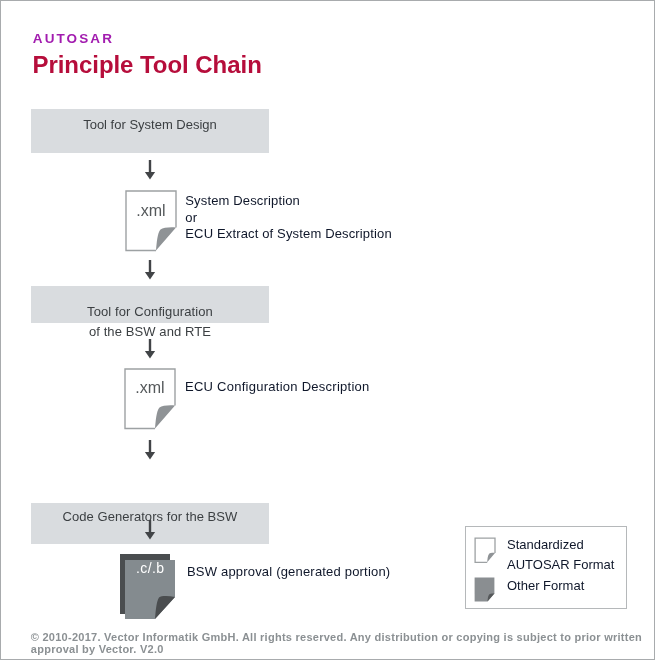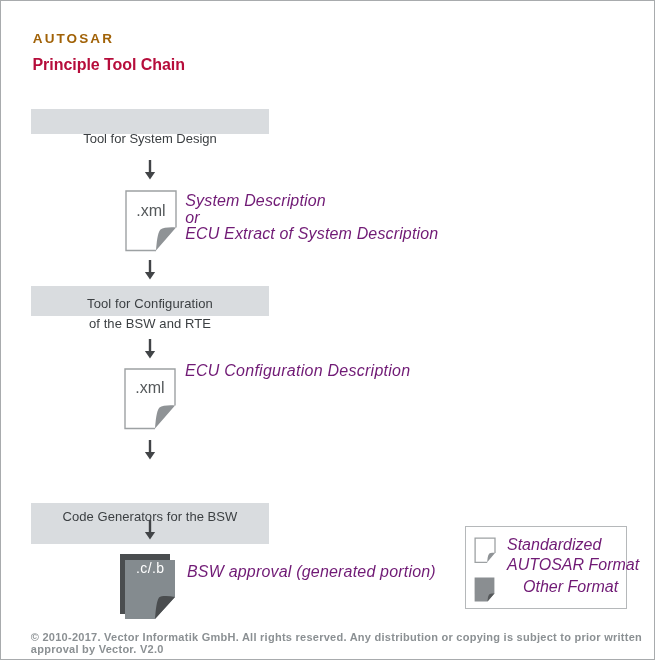--- a/index.html
+++ b/index.html
@@ -4,63 +4,63 @@
 <style>
   html,body{margin:0;padding:0;}
   body{width:655px;height:660px;position:relative;background:#fff;transform:translateZ(0);
        font-family:"Liberation Sans",sans-serif;overflow:hidden;}
   #frame{position:absolute;left:0;top:0;width:653px;height:658px;
          border:1px solid #a8abad;}
   .abs{position:absolute;}
   .boxg{position:absolute;left:31px;width:238px;background:#d9dcdf;
         color:#3b3f42;font-size:13px;text-align:center;line-height:20px;
         box-sizing:border-box;}
-  .lbl{position:absolute;color:#701a75;font-size:16px;letter-spacing:0.15px;font-style:italic;}
+  .lbl{position:absolute;color:#0f172a;font-size:13px;letter-spacing:0.15px;}
 </style>
 </head>
 <body>
 <div id="frame"></div>
 
-<div class="abs" id="h-autosar" style="left:32.8px;top:31.7px;font-size:13.5px;line-height:13.5px;font-weight:bold;color:#a16207;letter-spacing:2.1px;text-align:center;">AUTOSAR</div>
-<div class="abs" id="h-title" style="left:32.5px;top:54.7px;font-size:16px;line-height:20px;font-weight:bold;color:#b60d3b;letter-spacing:-0.05px;">Principle Tool Chain</div>
+<div class="abs" id="h-autosar" style="left:32.8px;top:31.7px;font-size:13.5px;line-height:13.5px;font-weight:bold;color:#a21caf;letter-spacing:2.1px;text-align:center;">AUTOSAR</div>
+<div class="abs" id="h-title" style="left:32.5px;top:54.7px;font-size:24px;line-height:20px;font-weight:bold;color:#b60d3b;letter-spacing:-0.05px;">Principle Tool Chain</div>
 
-<div class="boxg" id="box1" style="top:109px;height:25px;padding-top:20px;">Tool for System Design</div>
+<div class="boxg" id="box1" style="top:109px;height:44px;padding-top:6px;">Tool for System Design</div>
 
 <svg class="abs" style="left:144px;top:160px;" width="12" height="20" viewBox="0 0 12 20">
   <rect x="4.8" y="0" width="2.4" height="12.5" fill="#414447"></rect>
   <polygon points="0.9,12 11.1,12 6,19.6" fill="#414447"></polygon>
 </svg>
 
 <svg class="abs" style="left:123.5px;top:188.5px;" width="55" height="64" viewBox="0 0 55 64">
   <path d="M32,61.5 L2,61.5 L2,2 L52,2 L52,38.5" fill="#ffffff" stroke="#9da1a3" stroke-width="1.4"></path>
   <path d="M32,61.5 C32.8,53 33.4,44 36.5,40.5 C39,38.6 45.5,38 52,38.5 L32,61.5 Z" fill="#8f9396"></path>
   <text x="27" y="26.5" text-anchor="middle" font-size="16" fill="#54585a">.xml</text>
 </svg>
 
 <div class="lbl" id="lbl1" style="left:185.3px;top:192.8px;line-height:16.8px;">System Description<br>or<br>ECU Extract of System Description</div>
 
 <svg class="abs" style="left:144px;top:260px;" width="12" height="20" viewBox="0 0 12 20">
   <rect x="4.8" y="0" width="2.4" height="12.5" fill="#414447"></rect>
   <polygon points="0.9,12 11.1,12 6,19.6" fill="#414447"></polygon>
 </svg>
 
-<div class="boxg" id="box2" style="top:285.5px;height:30px;padding-top:8px;letter-spacing:0.1px;">Tool for Configuration<br>of the BSW and RTE</div>
+<div class="boxg" id="box2" style="top:285.5px;height:37px;padding-top:16px;letter-spacing:0.1px;">Tool for Configuration<br>of the BSW and RTE</div>
 
 <svg class="abs" style="left:144px;top:339px;" width="12" height="20" viewBox="0 0 12 20">
   <rect x="4.8" y="0" width="2.4" height="12.5" fill="#414447"></rect>
   <polygon points="0.9,12 11.1,12 6,19.6" fill="#414447"></polygon>
 </svg>
 
 <svg class="abs" style="left:123px;top:366.6px;" width="55" height="64" viewBox="0 0 55 64">
   <path d="M32,61.5 L2,61.5 L2,2 L52,2 L52,38.5" fill="#ffffff" stroke="#9da1a3" stroke-width="1.4"></path>
   <path d="M32,61.5 C32.8,53 33.4,44 36.5,40.5 C39,38.6 45.5,38 52,38.5 L32,61.5 Z" fill="#8f9396"></path>
   <text x="27" y="26.4" text-anchor="middle" font-size="16" fill="#54585a">.xml</text>
 </svg>
 
-<div class="lbl" id="lbl2" style="left:185px;top:363px;line-height:16px;letter-spacing:0.26px;">ECU Configuration Description</div>
+<div class="lbl" id="lbl2" style="left:185px;top:379px;line-height:16px;letter-spacing:0.26px;">ECU Configuration Description</div>
 
 <svg class="abs" style="left:144px;top:440px;" width="12" height="20" viewBox="0 0 12 20">
   <rect x="4.8" y="0" width="2.4" height="12.5" fill="#414447"></rect>
   <polygon points="0.9,12 11.1,12 6,19.6" fill="#414447"></polygon>
 </svg>
 
 <div class="boxg" id="box3" style="top:466.5px;height:41px;padding-top:4.3px;letter-spacing:0.05px;margin-top:36px;">Code Generators for the BSW</div>
 
 <svg class="abs" style="left:144px;top:520px;" width="12" height="20" viewBox="0 0 12 20">
   <rect x="4.8" y="0" width="2.4" height="12.5" fill="#414447"></rect>
@@ -79,15 +79,15 @@
 <div class="abs" id="legend" style="left:465px;top:526px;width:160px;height:81px;border:1px solid #b5b8ba;"></div>
 <svg class="abs" style="left:474px;top:537px;" width="22" height="26" viewBox="0 0 22 26">
   <path d="M13.2,25.3 L1.1,25.3 L1.1,1.1 L21,1.1 L21,15.9" fill="#ffffff" stroke="#9da1a3" stroke-width="1.3"></path>
   <path d="M13.2,25.3 C13.5,21.8 13.7,18.3 15,16.9 C16,15.9 18.7,15.7 21,15.9 L13.2,25.3 Z" fill="#8f9396"></path>
 </svg>
 <div class="lbl" id="ltext1" style="left:507px;top:535px;line-height:20px;letter-spacing:0;">Standardized<br>AUTOSAR Format</div>
 <svg class="abs" style="left:474px;top:577px;" width="22" height="26" viewBox="0 0 22 26">
   <path d="M0.6,0.6 L20.4,0.6 L20.4,16.5 L13.5,24.4 L0.6,24.4 Z" fill="#8a8e91"></path>
   <path d="M13.5,24.4 C13.8,21.4 14,18.6 15.2,17.4 C16.2,16.4 18.6,16.3 20.4,16.5 L13.5,24.4 Z" fill="#55585a"></path>
 </svg>
-<div class="lbl" id="ltext2" style="left:523px;top:578px;letter-spacing:0;">Other Format</div>
+<div class="lbl" id="ltext2" style="left:507px;top:578px;letter-spacing:0;">Other Format</div>
 
 <div class="abs" id="footer" style="left:30.8px;top:631.1px;font-size:11px;color:#8b9093;line-height:12.1px;letter-spacing:0.26px;font-weight:bold;">© 2010-2017. Vector Informatik GmbH. All rights reserved. Any distribution or copying is subject to prior written<br>approval by Vector. V2.0</div>
 
 </body></html>

